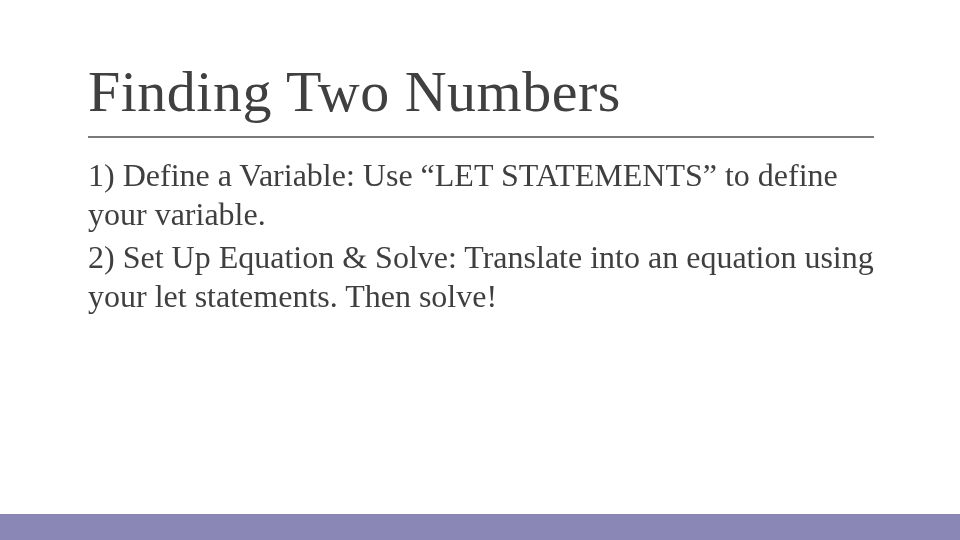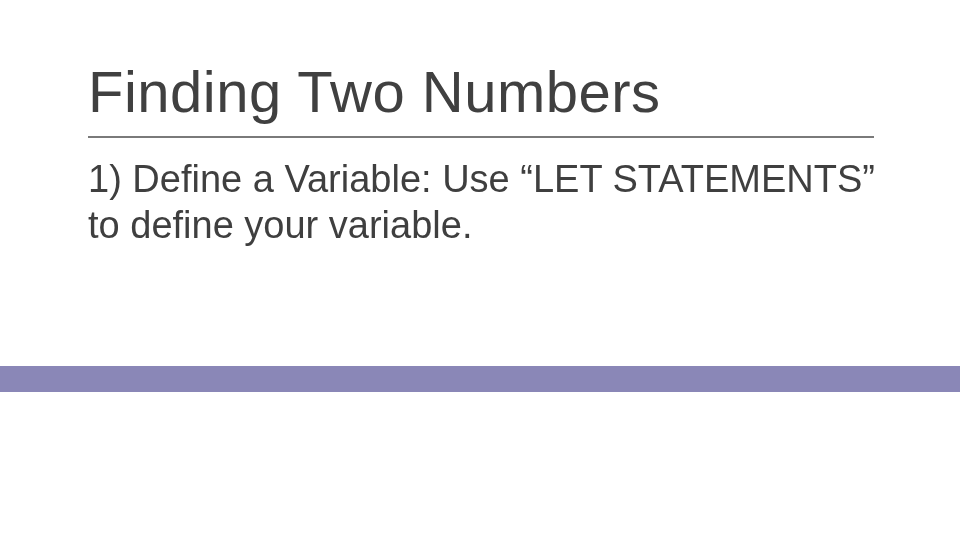--- a/index.html
+++ b/index.html
@@ -8,22 +8,23 @@
     width: 960px;
     height: 540px;
     background: #ffffff;
     font-family: "Segoe UI Light", "Segoe UI", "Helvetica Neue", Arial, sans-serif;
     color: #3b3b3b;
     overflow: hidden;
   }
   .slide {
     position: relative;
     width: 960px;
-    height: 392px;
+    height: 540px;
     box-sizing: border-box;
+    font-family: Liberation Serif, serif;
   }
   .title {
     position: absolute;
     left: 88px;
     top: 58px;
     font-size: 58px;
     font-weight: 300;
     letter-spacing: 0.5px;
     color: #404040;
   }
@@ -33,21 +34,21 @@
     top: 136px;
     width: 786px;
     height: 0;
     border-top: 2px solid #7a7a7a;
   }
   .body {
     position: absolute;
     left: 88px;
     top: 156px;
     width: 790px;
-    font-size: 38px;
+    font-size: 32px;
     line-height: 1.22;
     font-weight: 400;
     color: #3f3f3f;
   }
   .body p {
     margin: 0 0 4px 0;
   }
   .footer-bar {
     position: absolute;
     left: 0;
@@ -58,15 +59,16 @@
   }
 </style>
 </head>
 <body>
 
 <div class="slide">
   <div class="title">Finding Two Numbers</div>
   <div class="title-rule"></div>
   <div class="body">
     <p>1) Define a Variable: Use “LET STATEMENTS” to define your variable.</p>
+    <p>2) Set Up Equation &amp; Solve: Translate into an equation using your let statements. Then solve!</p>
   </div>
   <div class="footer-bar"></div>
 </div>
 
 </body></html>

